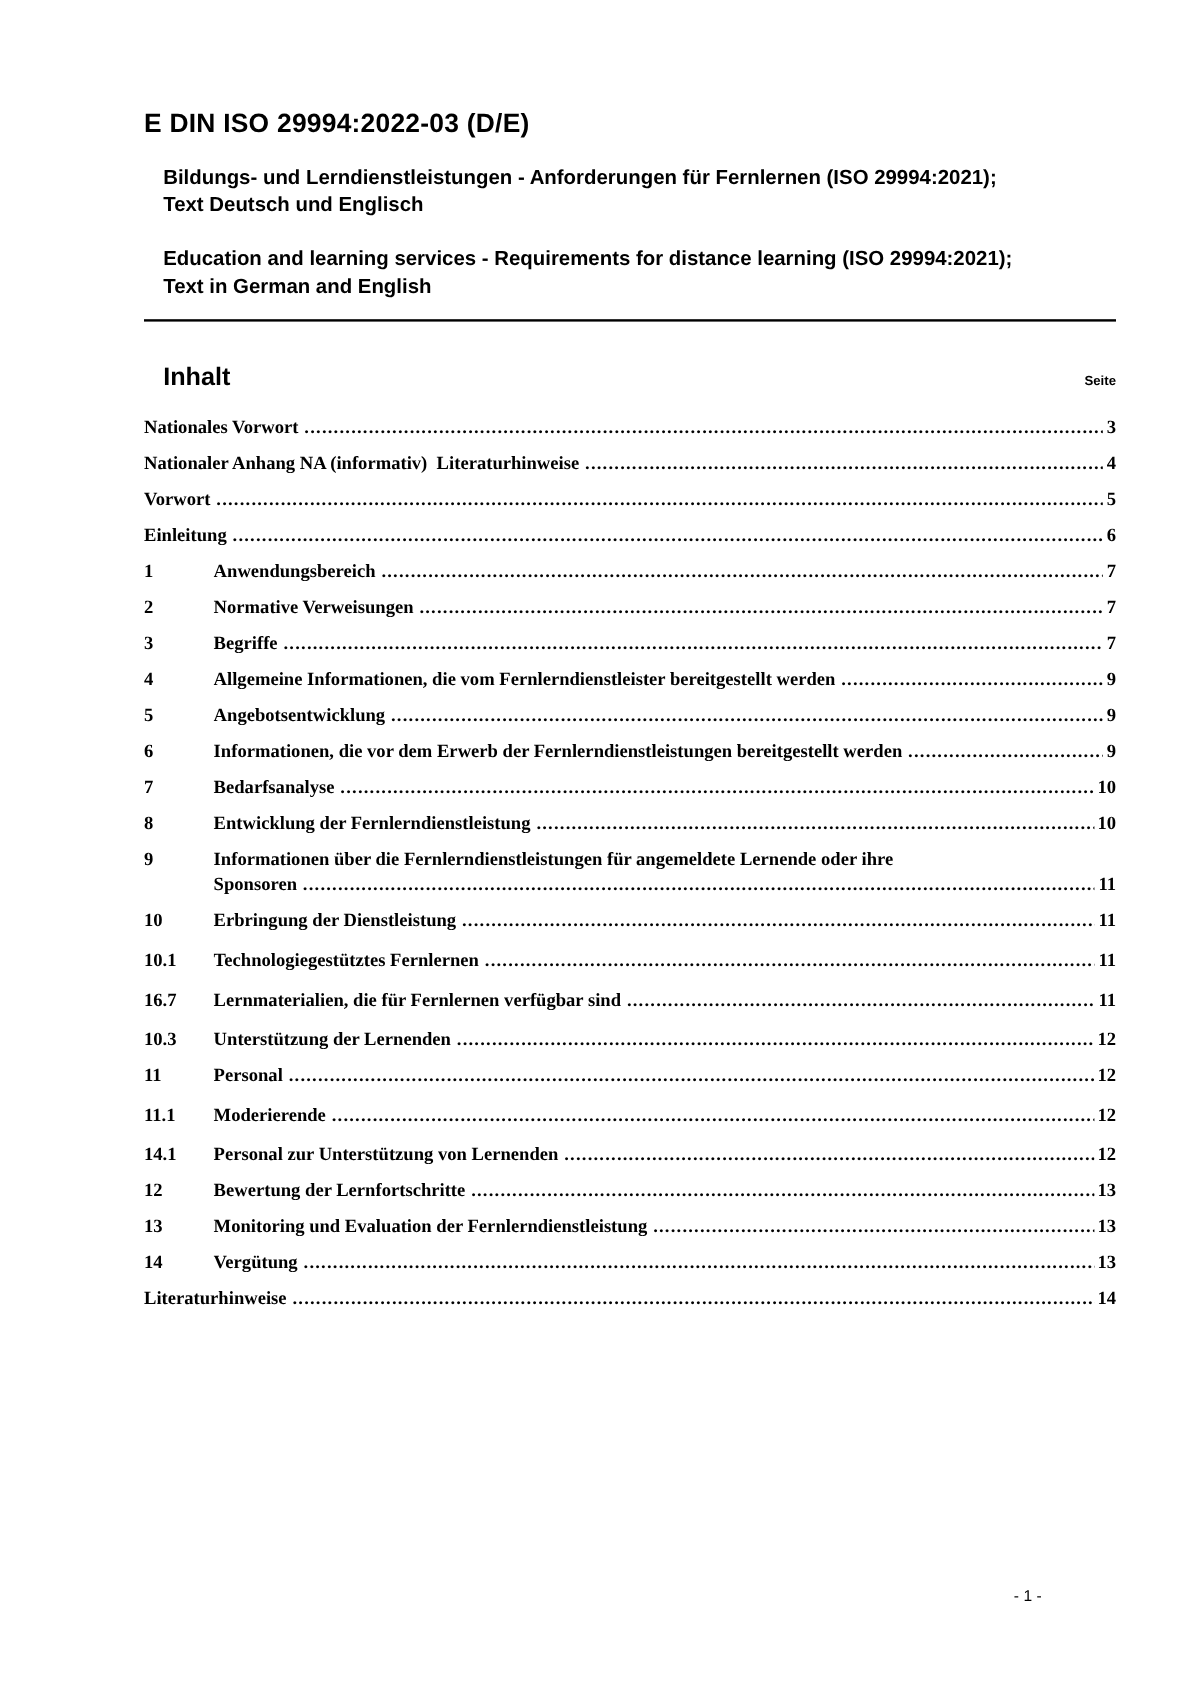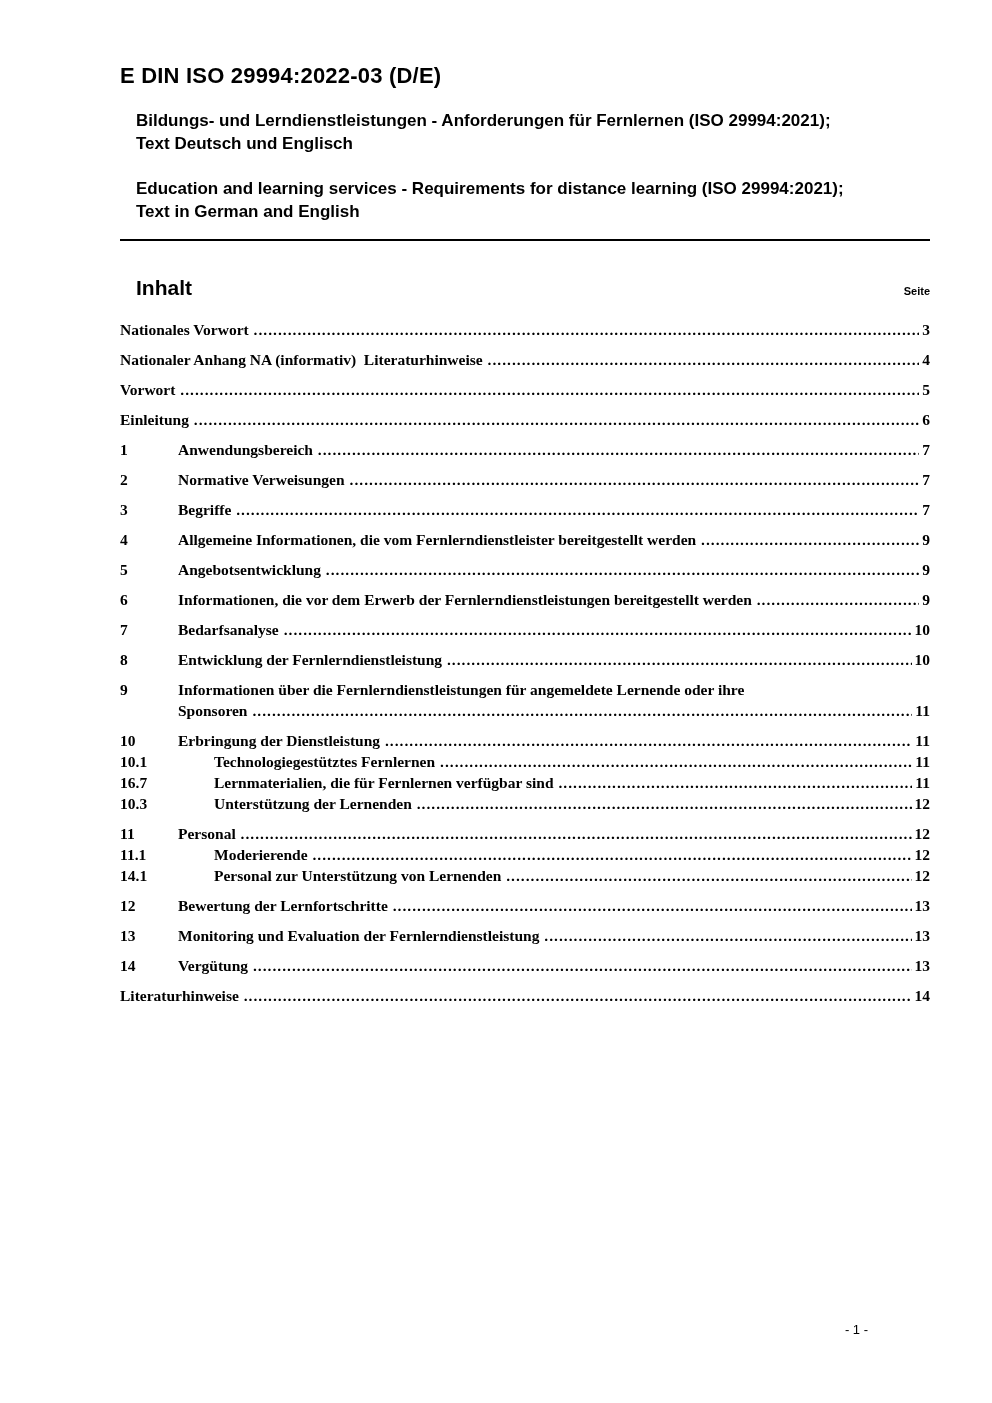--- a/index.html
+++ b/index.html
@@ -12,21 +12,21 @@
     position: relative;
     font-family: "Liberation Sans", sans-serif;
   }
   .page {
     position: absolute;
     left: 120px;
     top: 0;
     width: 810px;
     height: 100%;
   }
-  header { padding-top: 63px; }
+  header { padding-top: 90px; }
   .doc-number {
     font-family: "Liberation Sans", sans-serif;
     font-weight: bold;
     font-size: 22px;
     line-height: 26px;
     margin: 0;
     letter-spacing: 0.2px;
   }
   .pub-date {
     font-size: 14px;
@@ -69,21 +69,21 @@
     margin-top: 18px;
     font-family: "Liberation Serif", serif;
     font-weight: bold;
     font-size: 15.5px;
     line-height: 21px;
   }
   .toc-row {
     display: flex;
     margin-top: 9px;
   }
-  .toc-row.sub { margin-top: 0; gap: 36px; }
+  .toc-row.sub { margin-top: 12px; }
   .toc-num {
     flex: 0 0 58px;
     width: 58px;
   }
   .toc-body {
     flex: 1 1 auto;
     position: relative;
     overflow: hidden;
     min-width: 0;
   }

